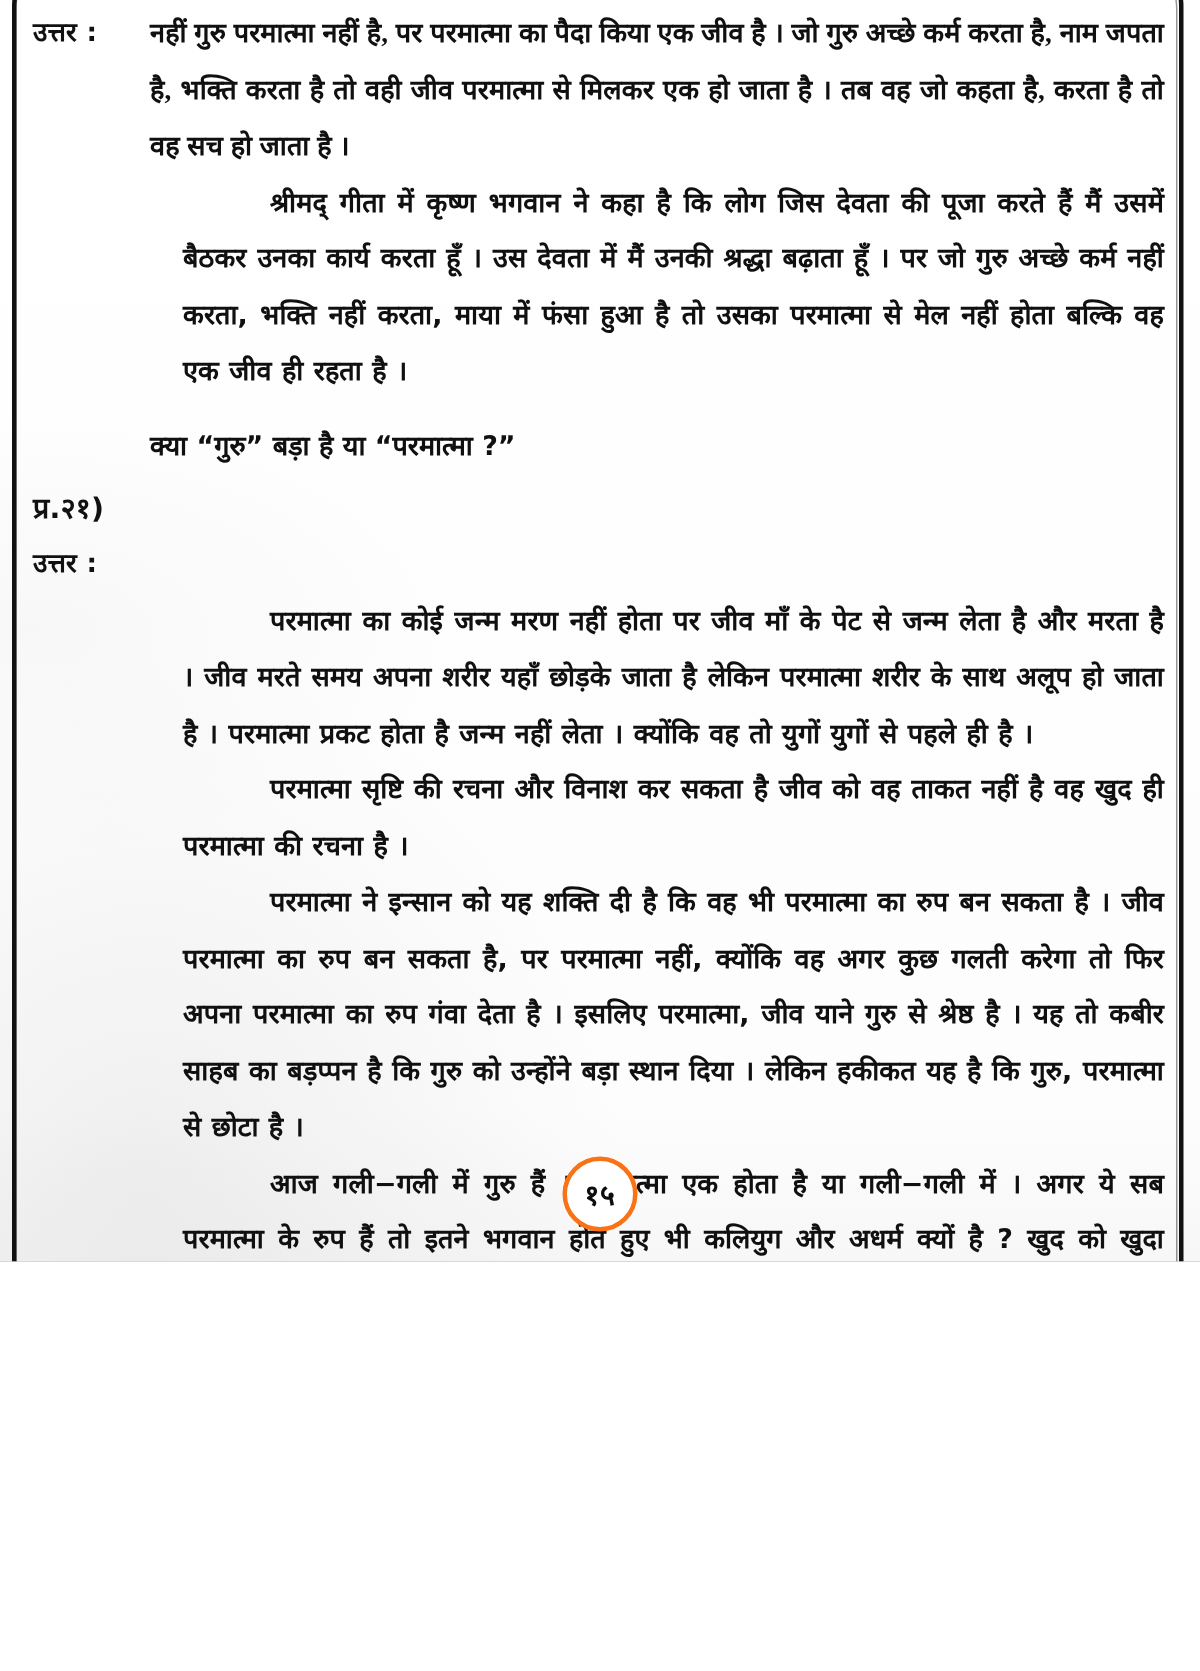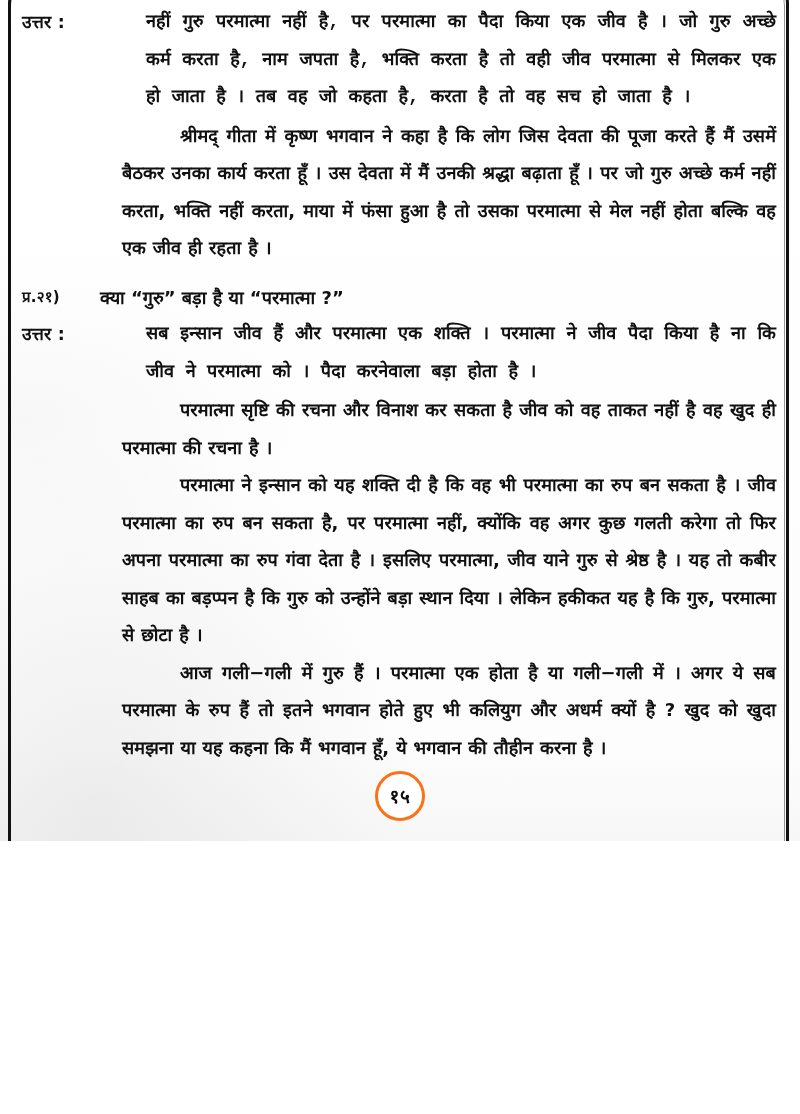--- a/index.html
+++ b/index.html
@@ -93,34 +93,33 @@
     font-family: "DejaVu Sans", sans-serif;
     font-size: 17.5px;
     font-weight: 700;
     color: #111111;
     line-height: 37.5px;
     white-space: nowrap;
     letter-spacing: 0.2px;
     padding-top: 0px;
   }
   .label.ans  { width: 78px; }
-  .label.ques { width: 78px; font-size: 15px; }
+  .label.ques { width: 78px; font-size: 19px; margin-top: 42px; }
 
   .body-text {
     flex: 1 1 auto;
-    font-family: Liberation Mono, monospace;
+    font-family: Liberation Serif, serif;
     font-size: 18px;
     font-weight: 700;
     color: #101010;
     line-height: 37.5px;
     text-align: justify;
     text-justify: inter-word;
     word-spacing: 0.5px;
     letter-spacing: 0.1px;
-    margin-left: 46px;
   }
 
   .para-indent {
     font-family: "DejaVu Sans", sans-serif;
     font-size: 18px;
     font-weight: 700;
     color: #101010;
     line-height: 37.5px;
     text-align: justify;
     text-justify: inter-word;
@@ -179,23 +178,23 @@
 
     <div class="gap-q"></div>
 
     <div class="block">
       <div class="label ques">प्र.२१)</div>
       <div class="question-line">क्या “गुरु” बड़ा है या “परमात्मा ?”</div>
     </div>
 
     <div class="block">
       <div class="label ans">उत्तर :</div>
-      <div class="body-text">सब इन्सान जीव हैं और परमात्मा एक शक्ति । परमात्मा ने जीव पैदा किया है ना कि जीव ने परमात्मा को । पैदा करनेवाला बड़ा होता है ।</div>
     </div>
 
+    <p class="para-indent">परमात्मा का कोई जन्म मरण नहीं होता पर जीव माँ के पेट से जन्म लेता है और मरता है । जीव मरते समय अपना शरीर यहाँ छोड़के जाता है लेकिन परमात्मा शरीर के साथ अलूप हो जाता है । परमात्मा प्रकट होता है जन्म नहीं लेता । क्योंकि वह तो युगों युगों से पहले ही है ।</p>
 
 
 
     <p class="para-indent">परमात्मा सृष्टि की रचना और विनाश कर सकता है जीव को वह ताकत नहीं है वह खुद ही परमात्मा की रचना है ।</p>
 
     <p class="para-indent">परमात्मा ने इन्सान को यह शक्ति दी है कि वह भी परमात्मा का रुप बन सकता है । जीव परमात्मा का रुप बन सकता है, पर परमात्मा नहीं, क्योंकि वह अगर कुछ गलती करेगा तो फिर अपना परमात्मा का रुप गंवा देता है । इसलिए परमात्मा, जीव याने गुरु से श्रेष्ठ है । यह तो कबीर साहब का बड़प्पन है कि गुरु को उन्होंने बड़ा स्थान दिया । लेकिन हकीकत यह है कि गुरु, परमात्मा से छोटा है ।</p>
 
     <p class="para-indent">आज गली−गली में गुरु हैं । परमात्मा एक होता है या गली−गली में । अगर ये सब परमात्मा के रुप हैं तो इतने भगवान होते हुए भी कलियुग और अधर्म क्यों है ? खुद को खुदा समझना या यह कहना कि मैं भगवान हूँ, ये भगवान की तौहीन करना है ।</p>
 
   </div>

